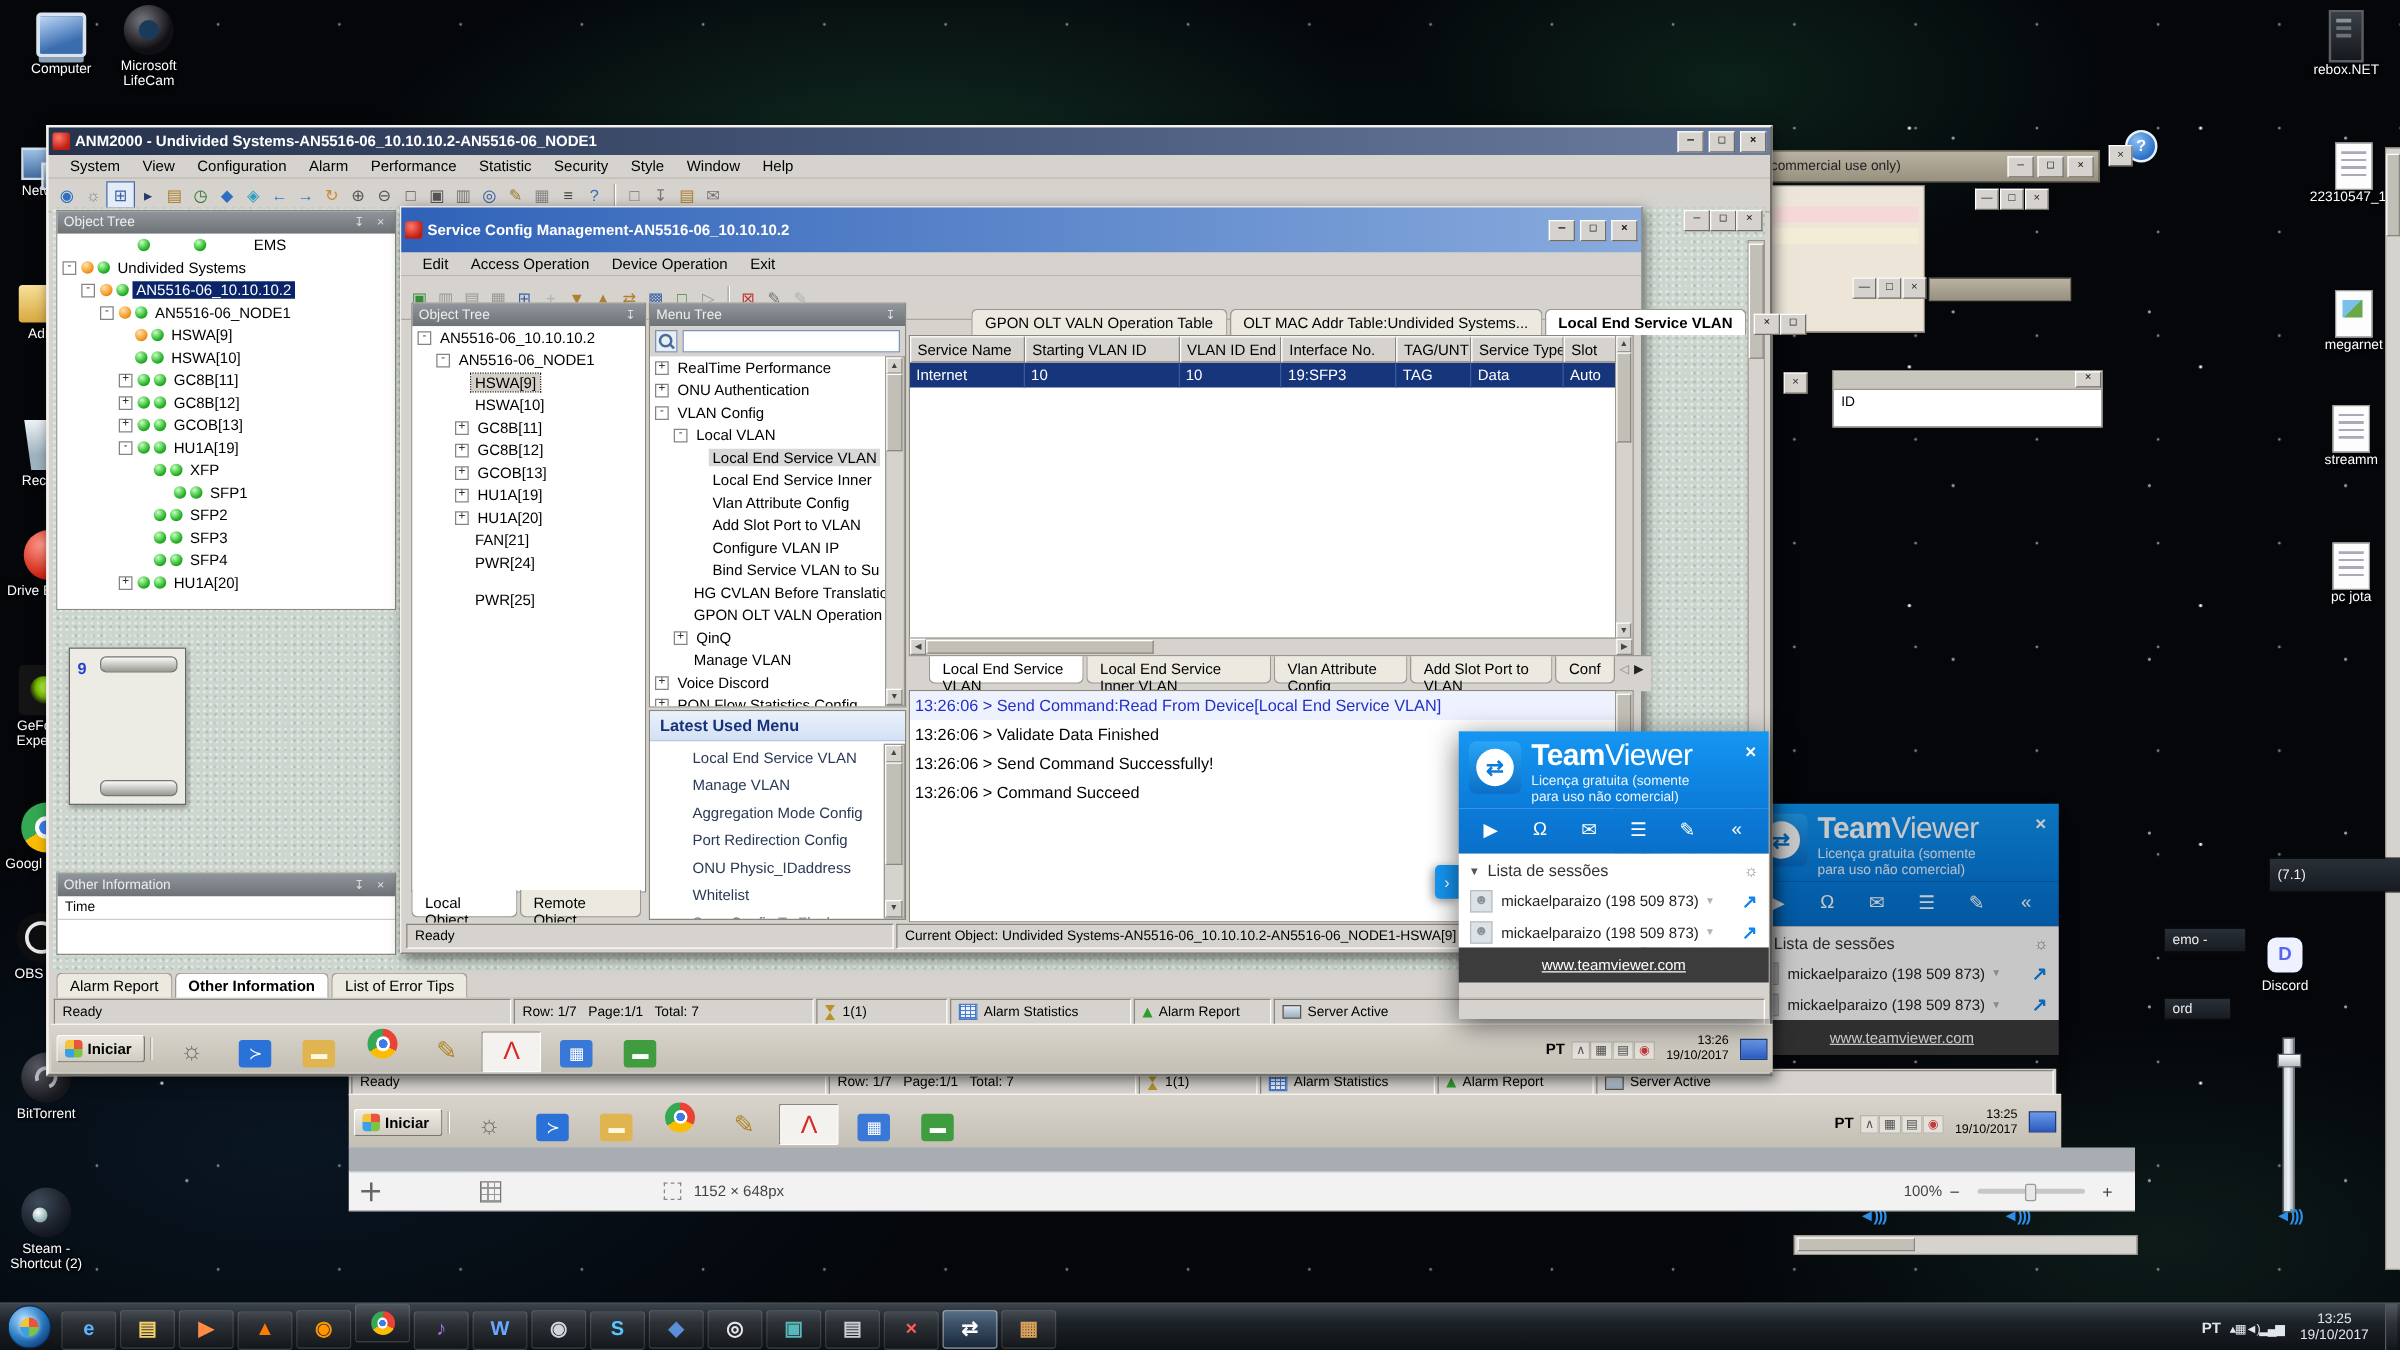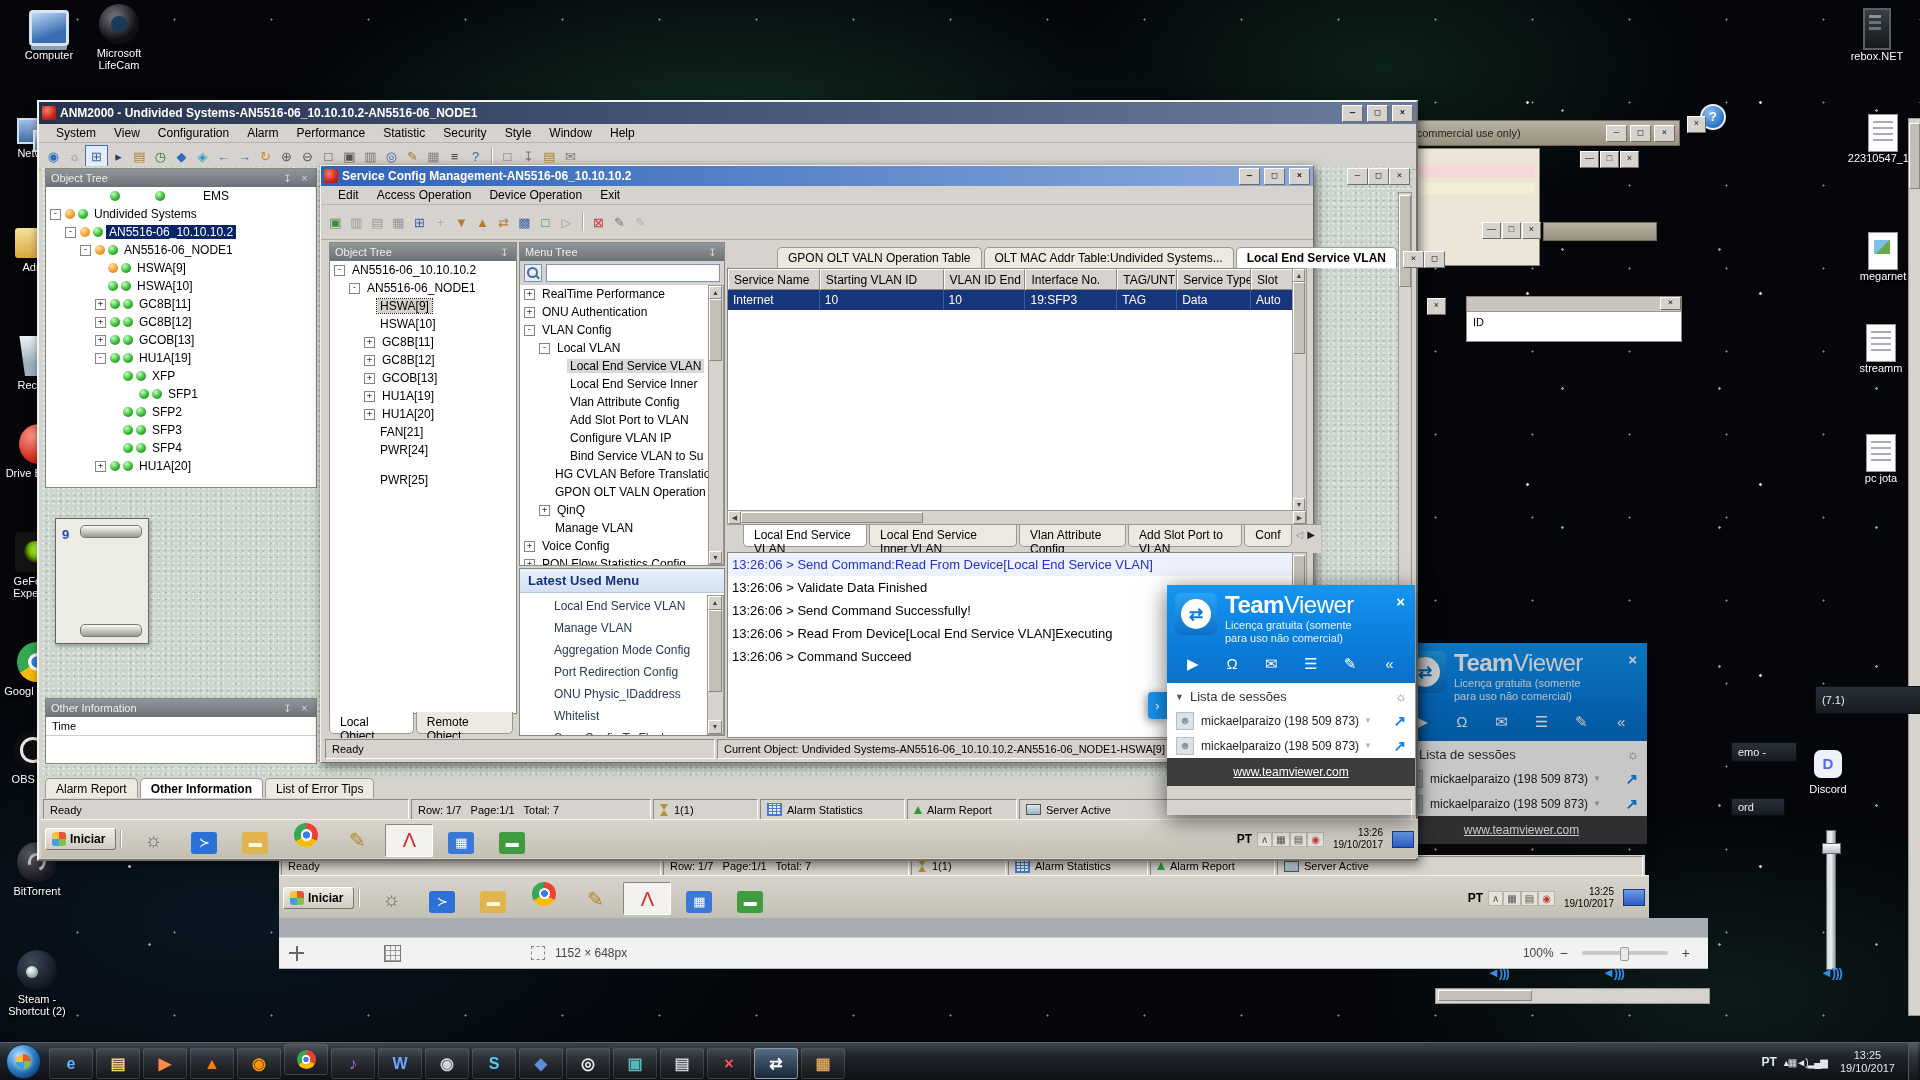--- a/index.html
+++ b/index.html
@@ -604,21 +604,21 @@
     <div class="panel" style="left:6px;top:596px;width:270px;height:64px;">
       <div class="phead">
         <span class="grow">Other Information</span>
         <span class="phbtn">↧</span>
         <span class="phbtn">×</span>
       </div>
       <div style="padding:3px 6px;font-size:11px;border-bottom:1px solid #d0cdc4;">Time</div>
     </div>
 
     <div class="win" style="left:281px;top:63px;width:992px;height:596px;border-width:1px;">
-      <div class="tbar tbar-scm" style="height:20px;">
+      <div class="tbar tbar-scm" style="height:36px;">
         <span class="appico"></span>
         <span class="ttext">Service Config Management-AN5516-06_10.10.10.2</span>
         <span class="wbtn">—</span>
         <span class="wbtn">□</span>
         <span class="wbtn">×</span>
       </div>
       <div class="mrow">
           <div class="menu-item">Edit</div>
           <div class="menu-item">Access Operation</div>
           <div class="menu-item">Device Operation</div>
@@ -752,21 +752,21 @@
             <div class="trow" style="padding-left: 19px;">
               <span class="texp">+</span>
               <span class="tlabel">QinQ</span>
             </div>
             <div class="trow" style="padding-left: 19px;">
               <span class="texp sp"></span>
               <span class="tlabel">Manage VLAN</span>
             </div>
             <div class="trow" style="padding-left: 4px;">
               <span class="texp">+</span>
-              <span class="tlabel">Voice Config</span>
+              <span class="tlabel">Voice Discord</span>
             </div>
             <div class="trow" style="padding-left: 4px;">
               <span class="texp">+</span>
               <span class="tlabel">PON Flow Statistics Config</span>
             </div>
           </div>
         <div class="sb" style="right:0;top:42px;width:14px;bottom:0;">
           <div class="sb-btn" style="top:0;left:0;width:11px;height:11px;">▲</div>
           <div class="sb-thumb" style="left:0;top:13px;width:11px;height:60px;"></div>
           <div class="sb-btn" style="bottom:0;left:0;width:11px;height:11px;">▼</div>
@@ -838,21 +838,20 @@
               <div class="btab">Add Slot Port to VLAN</div>
               <div class="btab">Conf</div>
             </span>
           <span style="margin-left:auto;font-size:10px;padding:4px 2px;color:#888;">◁</span>
           <span style="font-size:10px;padding:4px 6px 4px 2px;color:#222;">▶</span>
         </div>
         <div style="position:absolute;left:0;top:308px;width:565px;height:184px;background:#fff;border:1px solid #8a877e;overflow:hidden;">
             <div class="log-line log-first">13:26:06 &gt; Send Command:Read From Device[Local End Service VLAN]</div>
             <div class="log-line">13:26:06 &gt; Validate Data Finished</div>
             <div class="log-line">13:26:06 &gt; Send Command Successfully!</div>
-            <div class="log-line">13:26:06 &gt; Read From Device[Local End Service VLAN]Executing</div>
             <div class="log-line">13:26:06 &gt; Command Succeed</div>
           </div>
         <div class="sb" style="left:565px;top:308px;width:13px;height:184px;">
           <div class="sb-thumb" style="left:0;top:2px;width:10px;height:60px;"></div>
         </div>
       </div>
 
       <div class="statusrow" style="left:2px;bottom:2px;width:986px;height:20px;">
         <span class="scell" style="width:390px;">Ready</span>
         <span class="scell" style="flex:1;">Current Object: Undivided Systems-AN5516-06_10.10.10.2-AN5516-06_NODE1-HSWA[9]</span>

